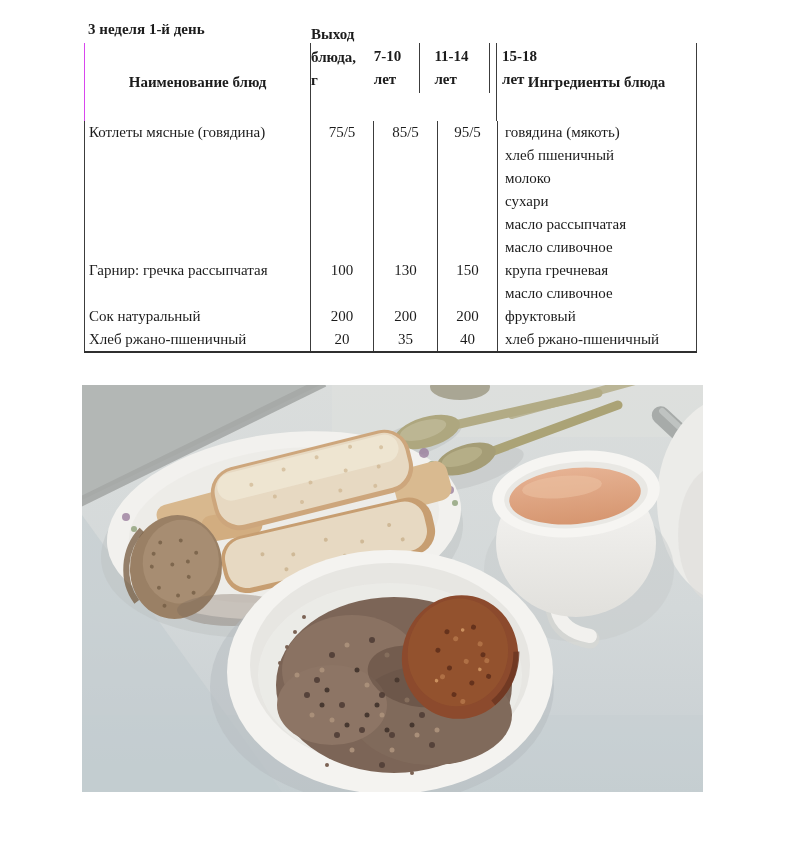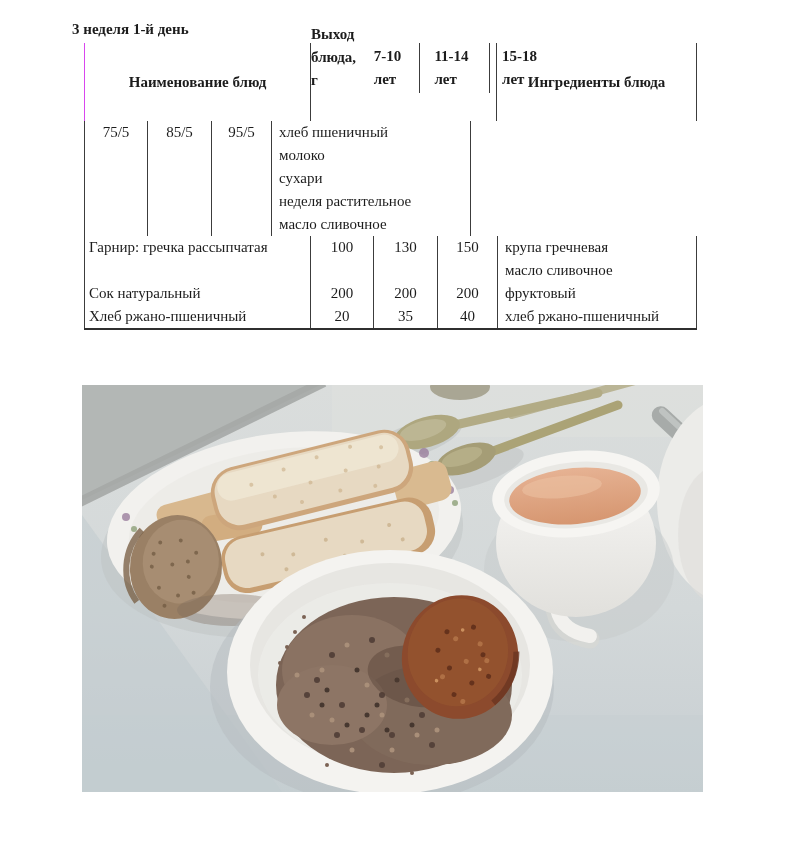--- a/index.html
+++ b/index.html
@@ -1,18 +1,18 @@
 <!DOCTYPE html>
 <html><head>
 <meta charset="utf-8">
 <style>
   html,body{margin:0;padding:0;background:#ffffff;}
   .page{position:relative;width:795px;height:862px;background:#ffffff;overflow:hidden;
         font-family:"Liberation Serif","DejaVu Serif",serif;color:#1c1c1c;}
-  .title{position:absolute;left:72px;top:21px;font-size:15px;font-weight:bold;white-space:nowrap;}
+  .title{position:absolute;left:88px;top:21px;font-size:15px;font-weight:bold;white-space:nowrap;}
   
   .tbl{position:absolute;left:84px;top:43px;width:613px;border-bottom:2px solid #2f2f2f;
        font-size:15px;line-height:23px;}
   .tbl *{box-sizing:border-box;}
   .thead{display:flex;height:78px;font-weight:bold;}
   .name-h{width:226px;border-left:1px solid #d946ef;display:flex;align-items:center;justify-content:center;text-align:center;}
   .yield-block{width:187px;border-left:1px solid #3c3c3c;border-right:1px solid #3c3c3c;display:flex;}
   .yield-span{height:28px;display:flex;align-items:center;justify-content:center;}
   .age-row{display:flex;height:50px;}
   .age{flex:0 0 auto;display:flex;align-items:center;justify-content:center;text-align:left;white-space:pre-line;font-family:Liberation Serif, serif;}
@@ -49,28 +49,30 @@
           <div class="age a3">15-18
 лет</div>
         </div>
       </div>
       <div class="ingr-h">Ингредиенты блюда</div>
     </div>
 
     <div class="tbody">
 
       <div class="trow">
+        <div class="c nm">Котлеты мясные (говядина)</div>
         <div class="c v v1">75/5</div>
         <div class="c v v2">85/5</div>
         <div class="c v v3">95/5</div>
         <div class="c ing">
+          <div>говядина (мякоть)</div>
           <div>хлеб пшеничный</div>
           <div>молоко</div>
           <div>сухари</div>
-          <div>неделя растительное</div>
+          <div>масло рассыпчатая</div>
           <div>масло сливочное</div>
         </div>
       </div>
 
       <div class="trow">
         <div class="c nm">Гарнир: гречка рассыпчатая</div>
         <div class="c v v1">100</div>
         <div class="c v v2">130</div>
         <div class="c v v3">150</div>
         <div class="c ing">

